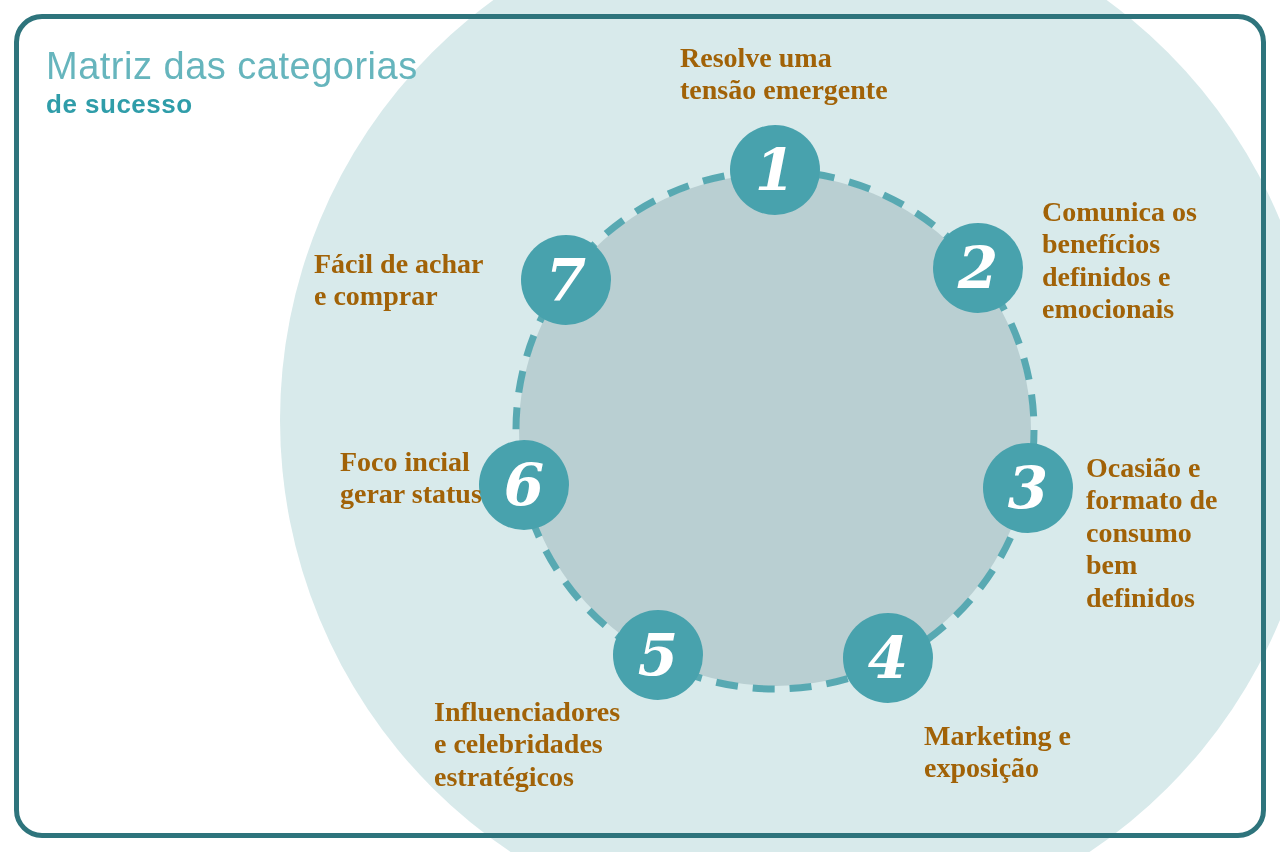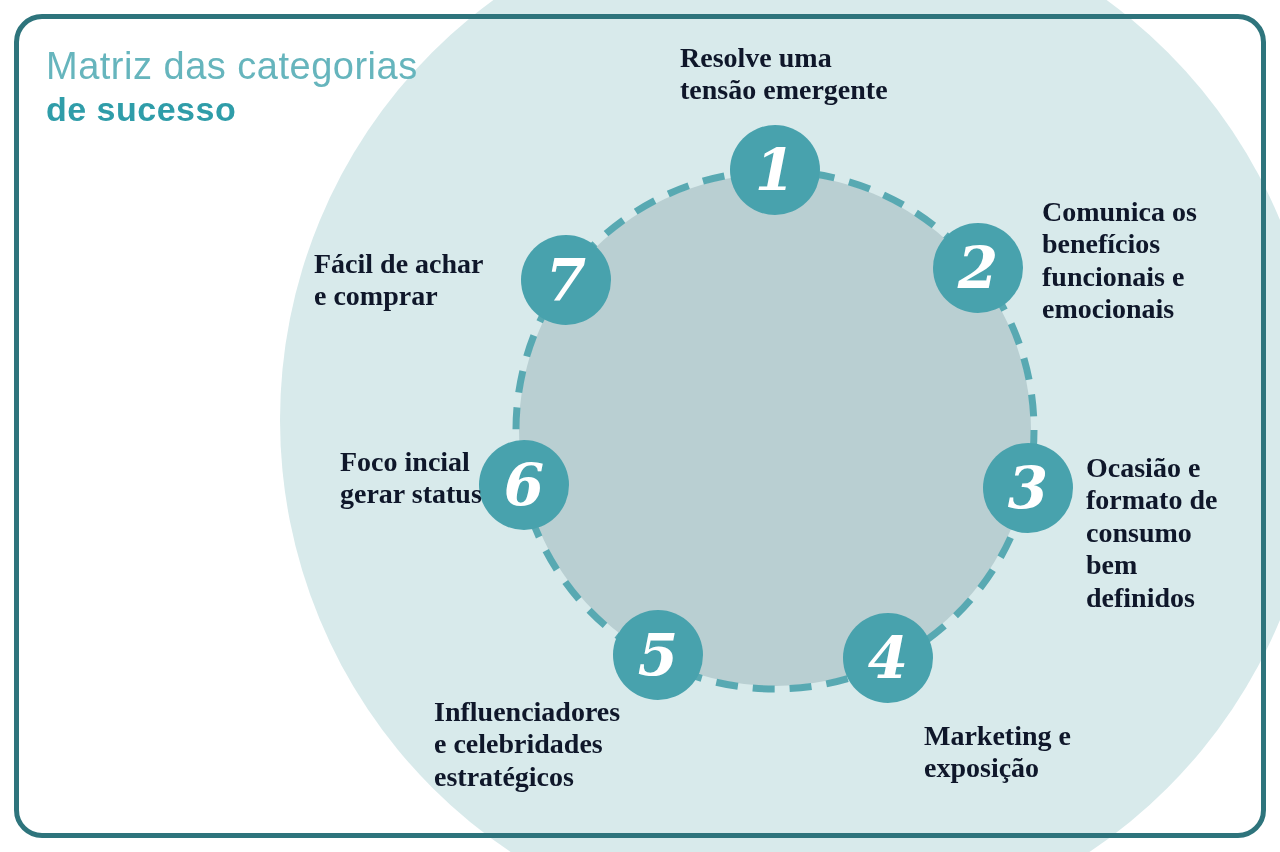--- a/index.html
+++ b/index.html
@@ -34,33 +34,33 @@
     left: 46px; top: 44px;
   }
   .title-line1 {
     font-size: 38px;
     font-weight: 400;
     color: #66b5bd;
     letter-spacing: 0.5px;
     line-height: 1.2;
   }
   .title-line2 {
-    font-size: 34px;
+    font-size: 26px;
     font-weight: 700;
     color: #2f9da9;
     letter-spacing: 0.5px;
     line-height: 1.15;
   }
   .node-label {
     position: absolute;
     font-family: "Liberation Serif", "DejaVu Serif", serif;
     font-weight: 700;
     font-size: 28px;
     line-height: 1.16;
-    color: #0f172a;
+    color: #a16207;
     white-space: pre-line;
   }
   .num {
     font-family: "DejaVu Serif", serif;
     font-style: italic;
     font-weight: 700;
     font-size: 58px;
     fill: #ffffff;
   }
 </style>
@@ -104,21 +104,21 @@
     <g>
       <circle cx="566" cy="280" r="45" fill="#48a2ad"></circle>
       <text class="num" x="566" y="280" dy="0.35em" text-anchor="middle">7</text>
     </g>
   </svg>
 
   <div class="node-label" style="left:680px; top:42px;">Resolve uma
 tensão emergente</div>
   <div class="node-label" style="left:1042px; top:196px;">Comunica os
 benefícios
-funcionais e
+definidos e
 emocionais</div>
   <div class="node-label" style="left:1086px; top:452px;">Ocasião e
 formato de
 consumo
 bem
 definidos</div>
   <div class="node-label" style="left:924px; top:694px;margin-top:26px;">Marketing e
 exposição</div>
   <div class="node-label" style="left:434px; top:696px;">Influenciadores
 e celebridades

